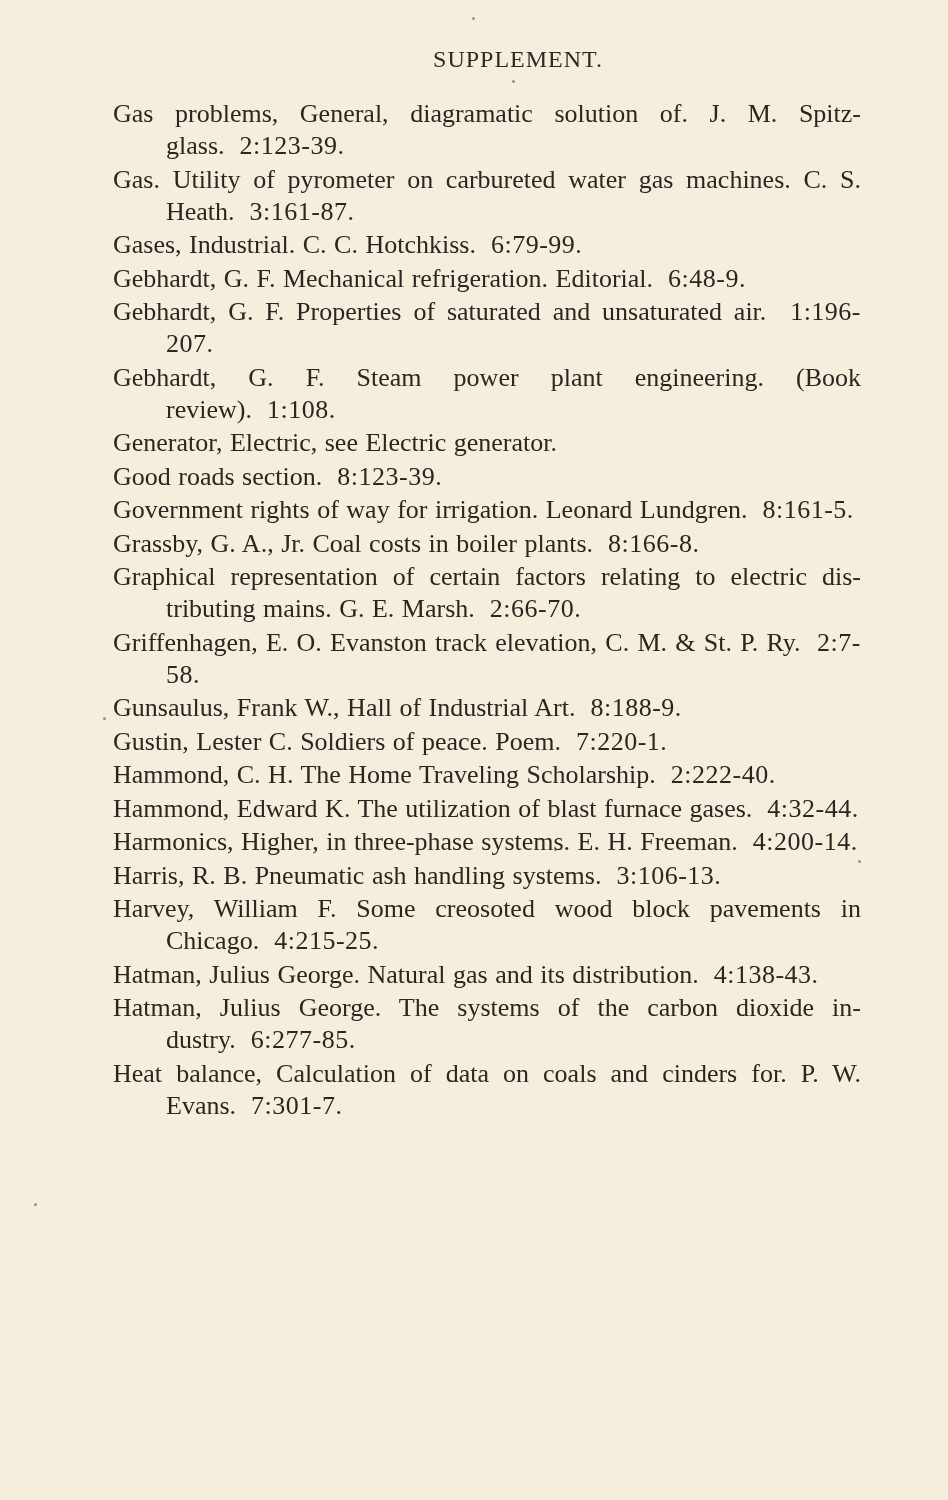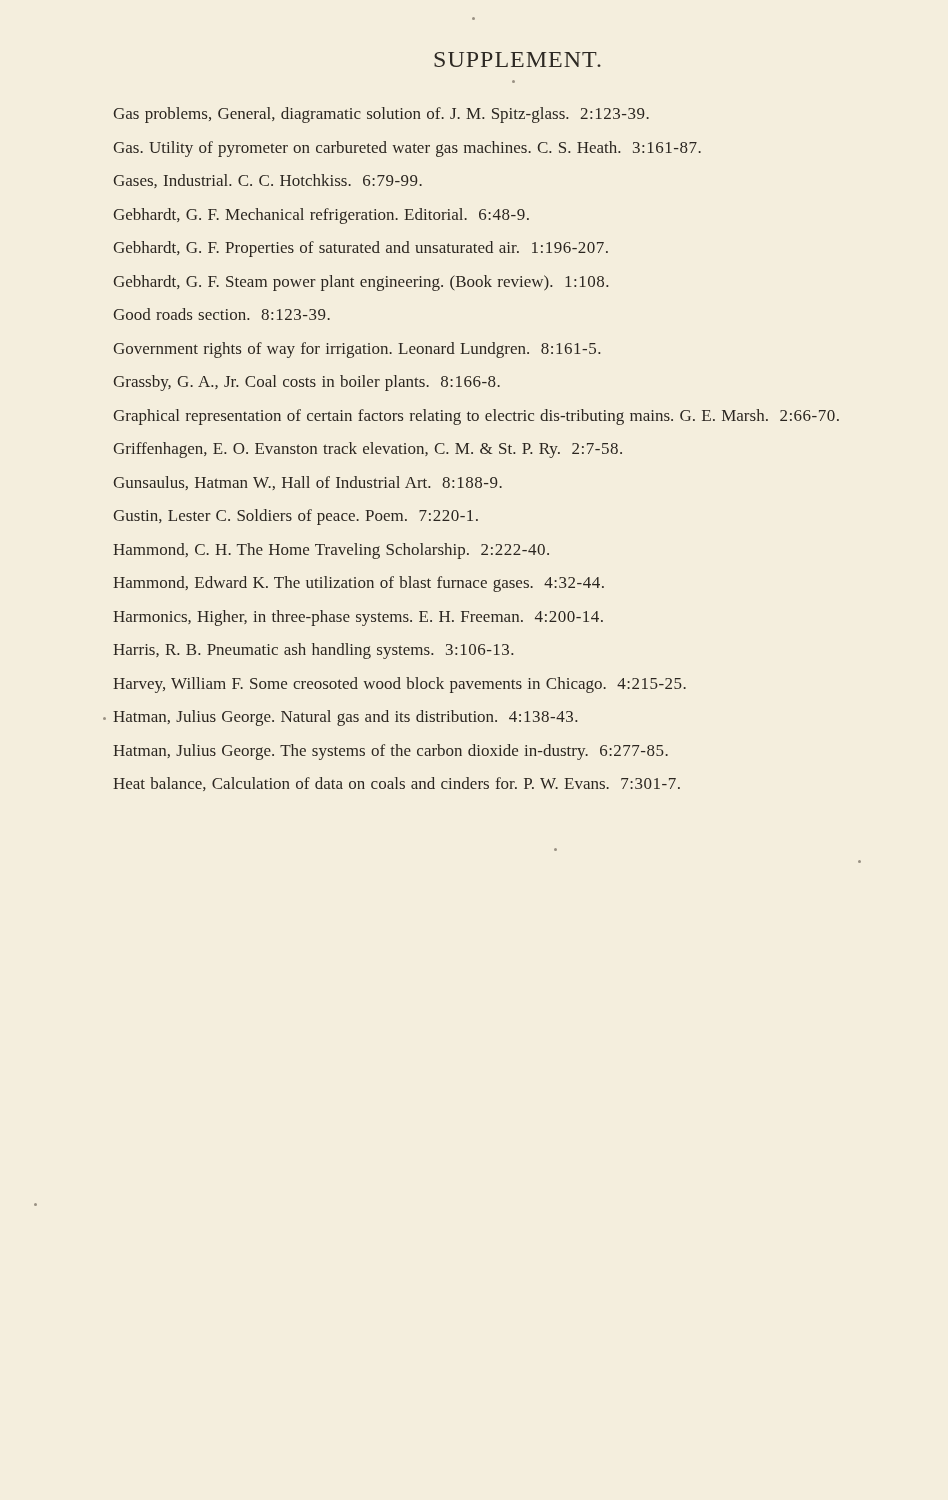--- a/index.html
+++ b/index.html
@@ -26,21 +26,21 @@
       color: #2e2a24;
       padding-left: 44px;
     }
     .entries {
       position: absolute;
       top: 98px;
       left: 113px;
       width: 748px;
     }
     .entry {
-      font-size: 17px;
+      font-size: 26px;
       line-height: 32px;
       text-align: justify;
       text-align-last: left;
       padding-left: 53px;
       text-indent: -53px;
       margin-bottom: 1.5px;
       word-spacing: 1px;
     }
     .entry.section-start {
       margin-top: 37px;
@@ -62,26 +62,27 @@
 
 <div class="page-header">SUPPLEMENT.</div>
 
 <div class="entries">
   <div class="entry"><span>Gas problems, General, diagramatic solution of.  J. M. Spitz-glass.</span>&nbsp;&nbsp;<span class="ref">2:123-39.</span></div>
   <div class="entry"><span>Gas.  Utility of pyrometer on carbureted water gas machines. C. S. Heath.</span>&nbsp;&nbsp;<span class="ref">3:161-87.</span></div>
   <div class="entry"><span>Gases, Industrial.  C. C. Hotchkiss.</span>&nbsp;&nbsp;<span class="ref">6:79-99.</span></div>
   <div class="entry"><span>Gebhardt, G. F.  Mechanical refrigeration.  Editorial.</span>&nbsp;&nbsp;<span class="ref">6:48-9.</span></div>
   <div class="entry"><span>Gebhardt, G. F.  Properties of saturated and unsaturated air.</span>&nbsp;&nbsp;<span class="ref">1:196-207.</span></div>
   <div class="entry"><span>Gebhardt, G. F.  Steam power plant engineering. (Book review).</span>&nbsp;&nbsp;<span class="ref">1:108.</span></div>
+  <div class="entry"><span>Generator, Electric, see Electric generator.</span><span class="ref"></span></div>
   <div class="entry"><span>Good roads section.</span>&nbsp;&nbsp;<span class="ref">8:123-39.</span></div>
   <div class="entry"><span>Government rights of way for irrigation.  Leonard Lundgren.</span>&nbsp;&nbsp;<span class="ref">8:161-5.</span></div>
   <div class="entry"><span>Grassby, G. A., Jr.  Coal costs in boiler plants.</span>&nbsp;&nbsp;<span class="ref">8:166-8.</span></div>
   <div class="entry"><span>Graphical representation of certain factors relating to electric dis-tributing mains.  G. E. Marsh.</span>&nbsp;&nbsp;<span class="ref">2:66-70.</span></div>
   <div class="entry"><span>Griffenhagen, E. O.  Evanston track elevation, C. M. &amp; St. P. Ry.</span>&nbsp;&nbsp;<span class="ref">2:7-58.</span></div>
-  <div class="entry"><span>Gunsaulus, Hatman W., Hall of Industrial Art.</span>&nbsp;&nbsp;<span class="ref">8:188-9.</span></div>
+  <div class="entry"><span>Gunsaulus, Frank W., Hall of Industrial Art.</span>&nbsp;&nbsp;<span class="ref">8:188-9.</span></div>
   <div class="entry"><span>Gustin, Lester C.  Soldiers of peace.  Poem.</span>&nbsp;&nbsp;<span class="ref">7:220-1.</span></div>
 
   <div class="entry"><span>Hammond, C. H.  The Home Traveling Scholarship.</span>&nbsp;&nbsp;<span class="ref">2:222-40.</span></div>
   <div class="entry"><span>Hammond, Edward K.  The utilization of blast furnace gases.</span>&nbsp;&nbsp;<span class="ref">4:32-44.</span></div>
   <div class="entry"><span>Harmonics, Higher, in three-phase systems.  E. H. Freeman.</span>&nbsp;&nbsp;<span class="ref">4:200-14.</span></div>
   <div class="entry"><span>Harris, R. B.  Pneumatic ash handling systems.</span>&nbsp;&nbsp;<span class="ref">3:106-13.</span></div>
   <div class="entry"><span>Harvey, William F. Some creosoted wood block pavements in Chicago.</span>&nbsp;&nbsp;<span class="ref">4:215-25.</span></div>
   <div class="entry"><span>Hatman, Julius George.  Natural gas and its distribution.</span>&nbsp;&nbsp;<span class="ref">4:138-43.</span></div>
   <div class="entry"><span>Hatman, Julius George.  The systems of the carbon dioxide in-dustry.</span>&nbsp;&nbsp;<span class="ref">6:277-85.</span></div>
   <div class="entry"><span>Heat balance, Calculation of data on coals and cinders for.  P. W. Evans.</span>&nbsp;&nbsp;<span class="ref">7:301-7.</span></div>

